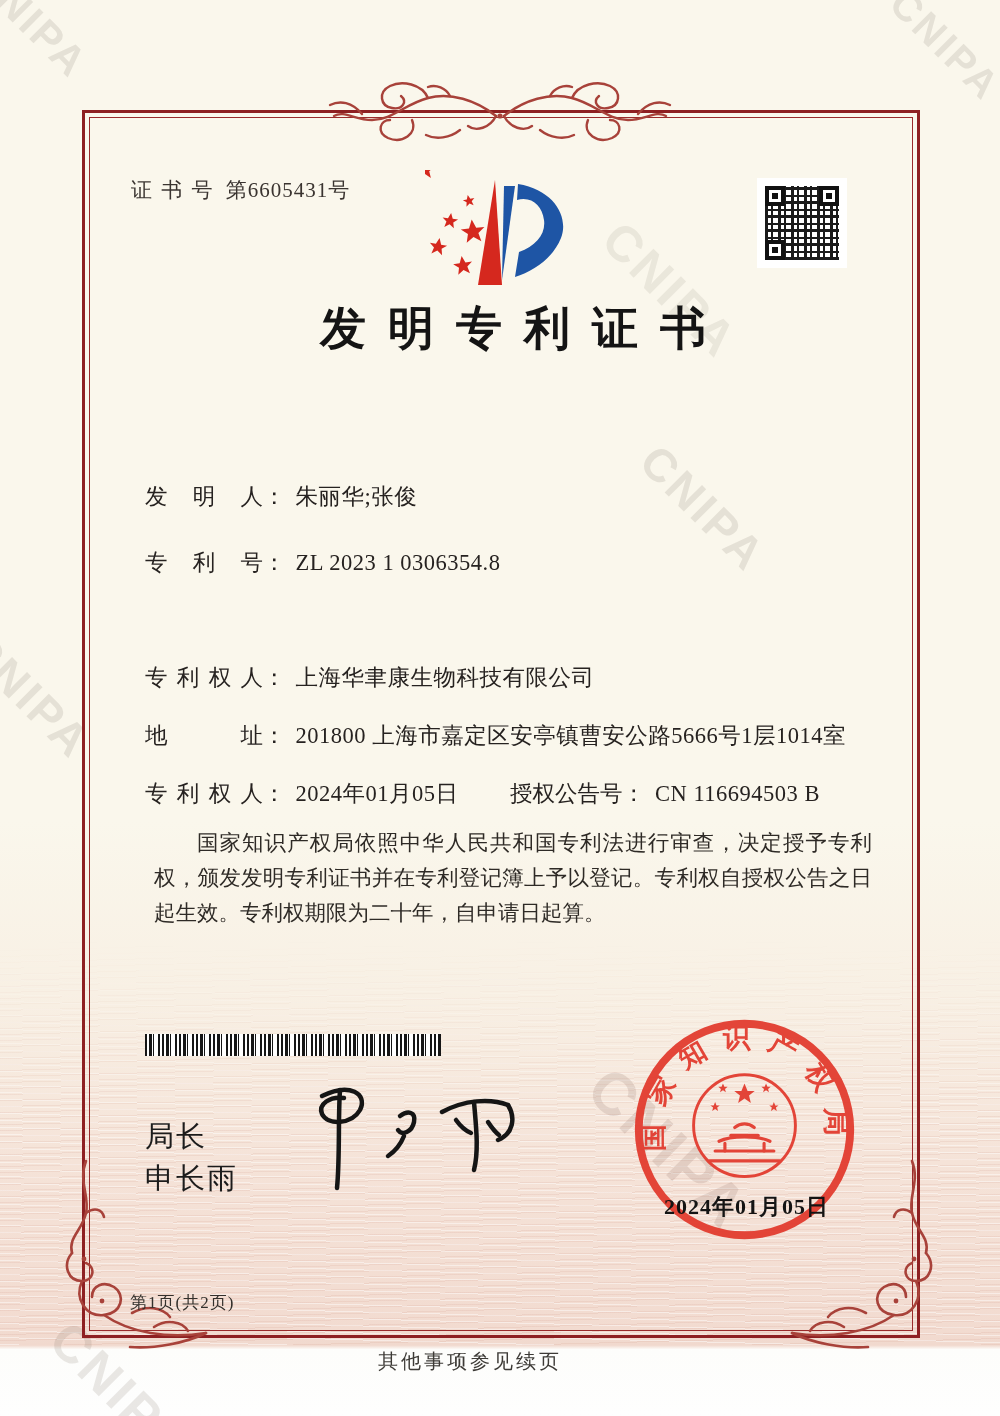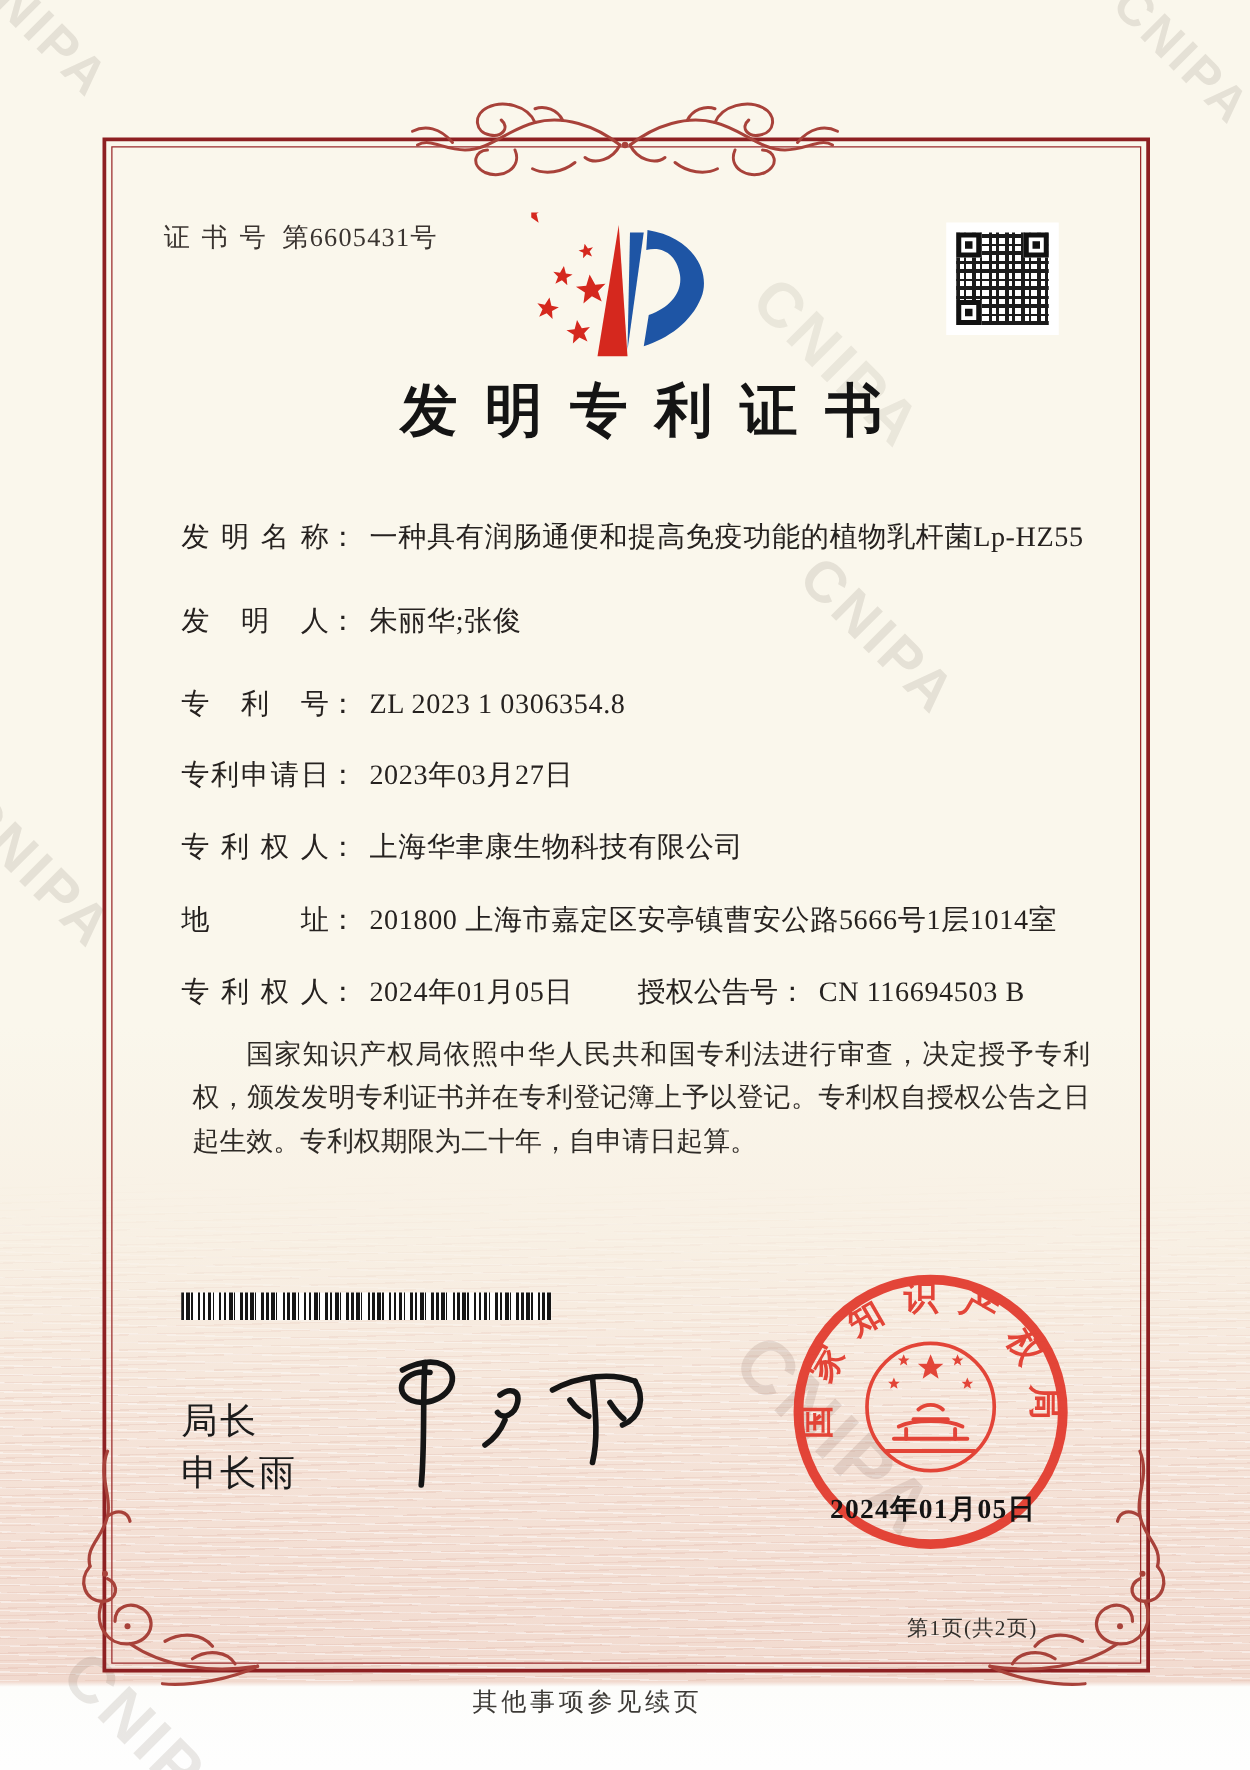--- a/index.html
+++ b/index.html
@@ -41,21 +41,21 @@
         text-align:justify;text-indent:2em;}
   
   .barcode{position:absolute;left:145px;top:1034px;width:296px;height:22px;background:
       repeating-linear-gradient(90deg,#161616 0 2px,#fff 2px 4px,#161616 4px 7px,#fff 7px 8px,#161616 8px 9px,#fff 9px 13px,#161616 13px 15px,#fff 15px 17px);}
   
   .signer{position:absolute;left:145px;font-family:"Liberation Sans","DejaVu Sans",sans-serif;
           font-size:29px;color:#1c1c1c;letter-spacing:2px;}
   
   .seal-date{position:absolute;left:664px;top:1192px;font-size:22px;font-weight:600;color:#141414;letter-spacing:1px;}
   
-  .pagenum{position:absolute;left:130px;top:1291px;width:700px;text-align:right;font-size:17px;color:#33302c;letter-spacing:1px;}
+  .pagenum{position:absolute;left:130px;top:1291px;width:700px;text-align:left;font-size:17px;color:#33302c;letter-spacing:1px;}
   .contnote{position:absolute;left:120px;top:1348px;width:700px;text-align:center;font-size:20px;color:#3d3a36;letter-spacing:3px;}
 </style>
 </head>
 <body>
 
 <div id="page">
 
   <div class="waves"></div>
 
   <span class="wm" style="left:30px;top:20px;font-size:42px;">CNIPA</span>
@@ -138,31 +138,25 @@
 
   <div class="qr">
     <div class="qr-inner"></div>
     <div class="finder" style="left:8px;top:8px;"></div>
     <div class="finder" style="right:8px;top:8px;"></div>
     <div class="finder" style="left:8px;bottom:8px;"></div>
   </div>
 
   <div class="title">发明专利证书</div>
 
-  <div class="frow" style="top:414px;">
-    <span class="flabel">发明名称</span><span class="fcolon">：</span><span class="fvalue">一种具有润肠通便和提高免疫功能的植物乳杆菌Lp-HZ55</span>
-  </div>
   <div class="frow" style="top:481px;">
     <span class="flabel">发明人</span><span class="fcolon">：</span><span class="fvalue">朱丽华;张俊</span>
   </div>
   <div class="frow" style="top:547px;">
     <span class="flabel">专利号</span><span class="fcolon">：</span><span class="fvalue">ZL 2023 1 0306354.8</span>
-  </div>
-  <div class="frow" style="top:604px;">
-    <span class="flabel">专利申请日</span><span class="fcolon">：</span><span class="fvalue">2023年03月27日</span>
   </div>
   <div class="frow" style="top:662px;">
     <span class="flabel">专利权人</span><span class="fcolon">：</span><span class="fvalue">上海华聿康生物科技有限公司</span>
   </div>
   <div class="frow" style="top:720px;">
     <span class="flabel">地址</span><span class="fcolon">：</span><span class="fvalue">201800 上海市嘉定区安亭镇曹安公路5666号1层1014室</span>
   </div>
   <div class="frow" style="top:778px;width:716px;">
     <span class="flabel">专利权人</span><span class="fcolon">：</span><span class="fvalue">2024年01月05日</span>
     <span class="grant2">

